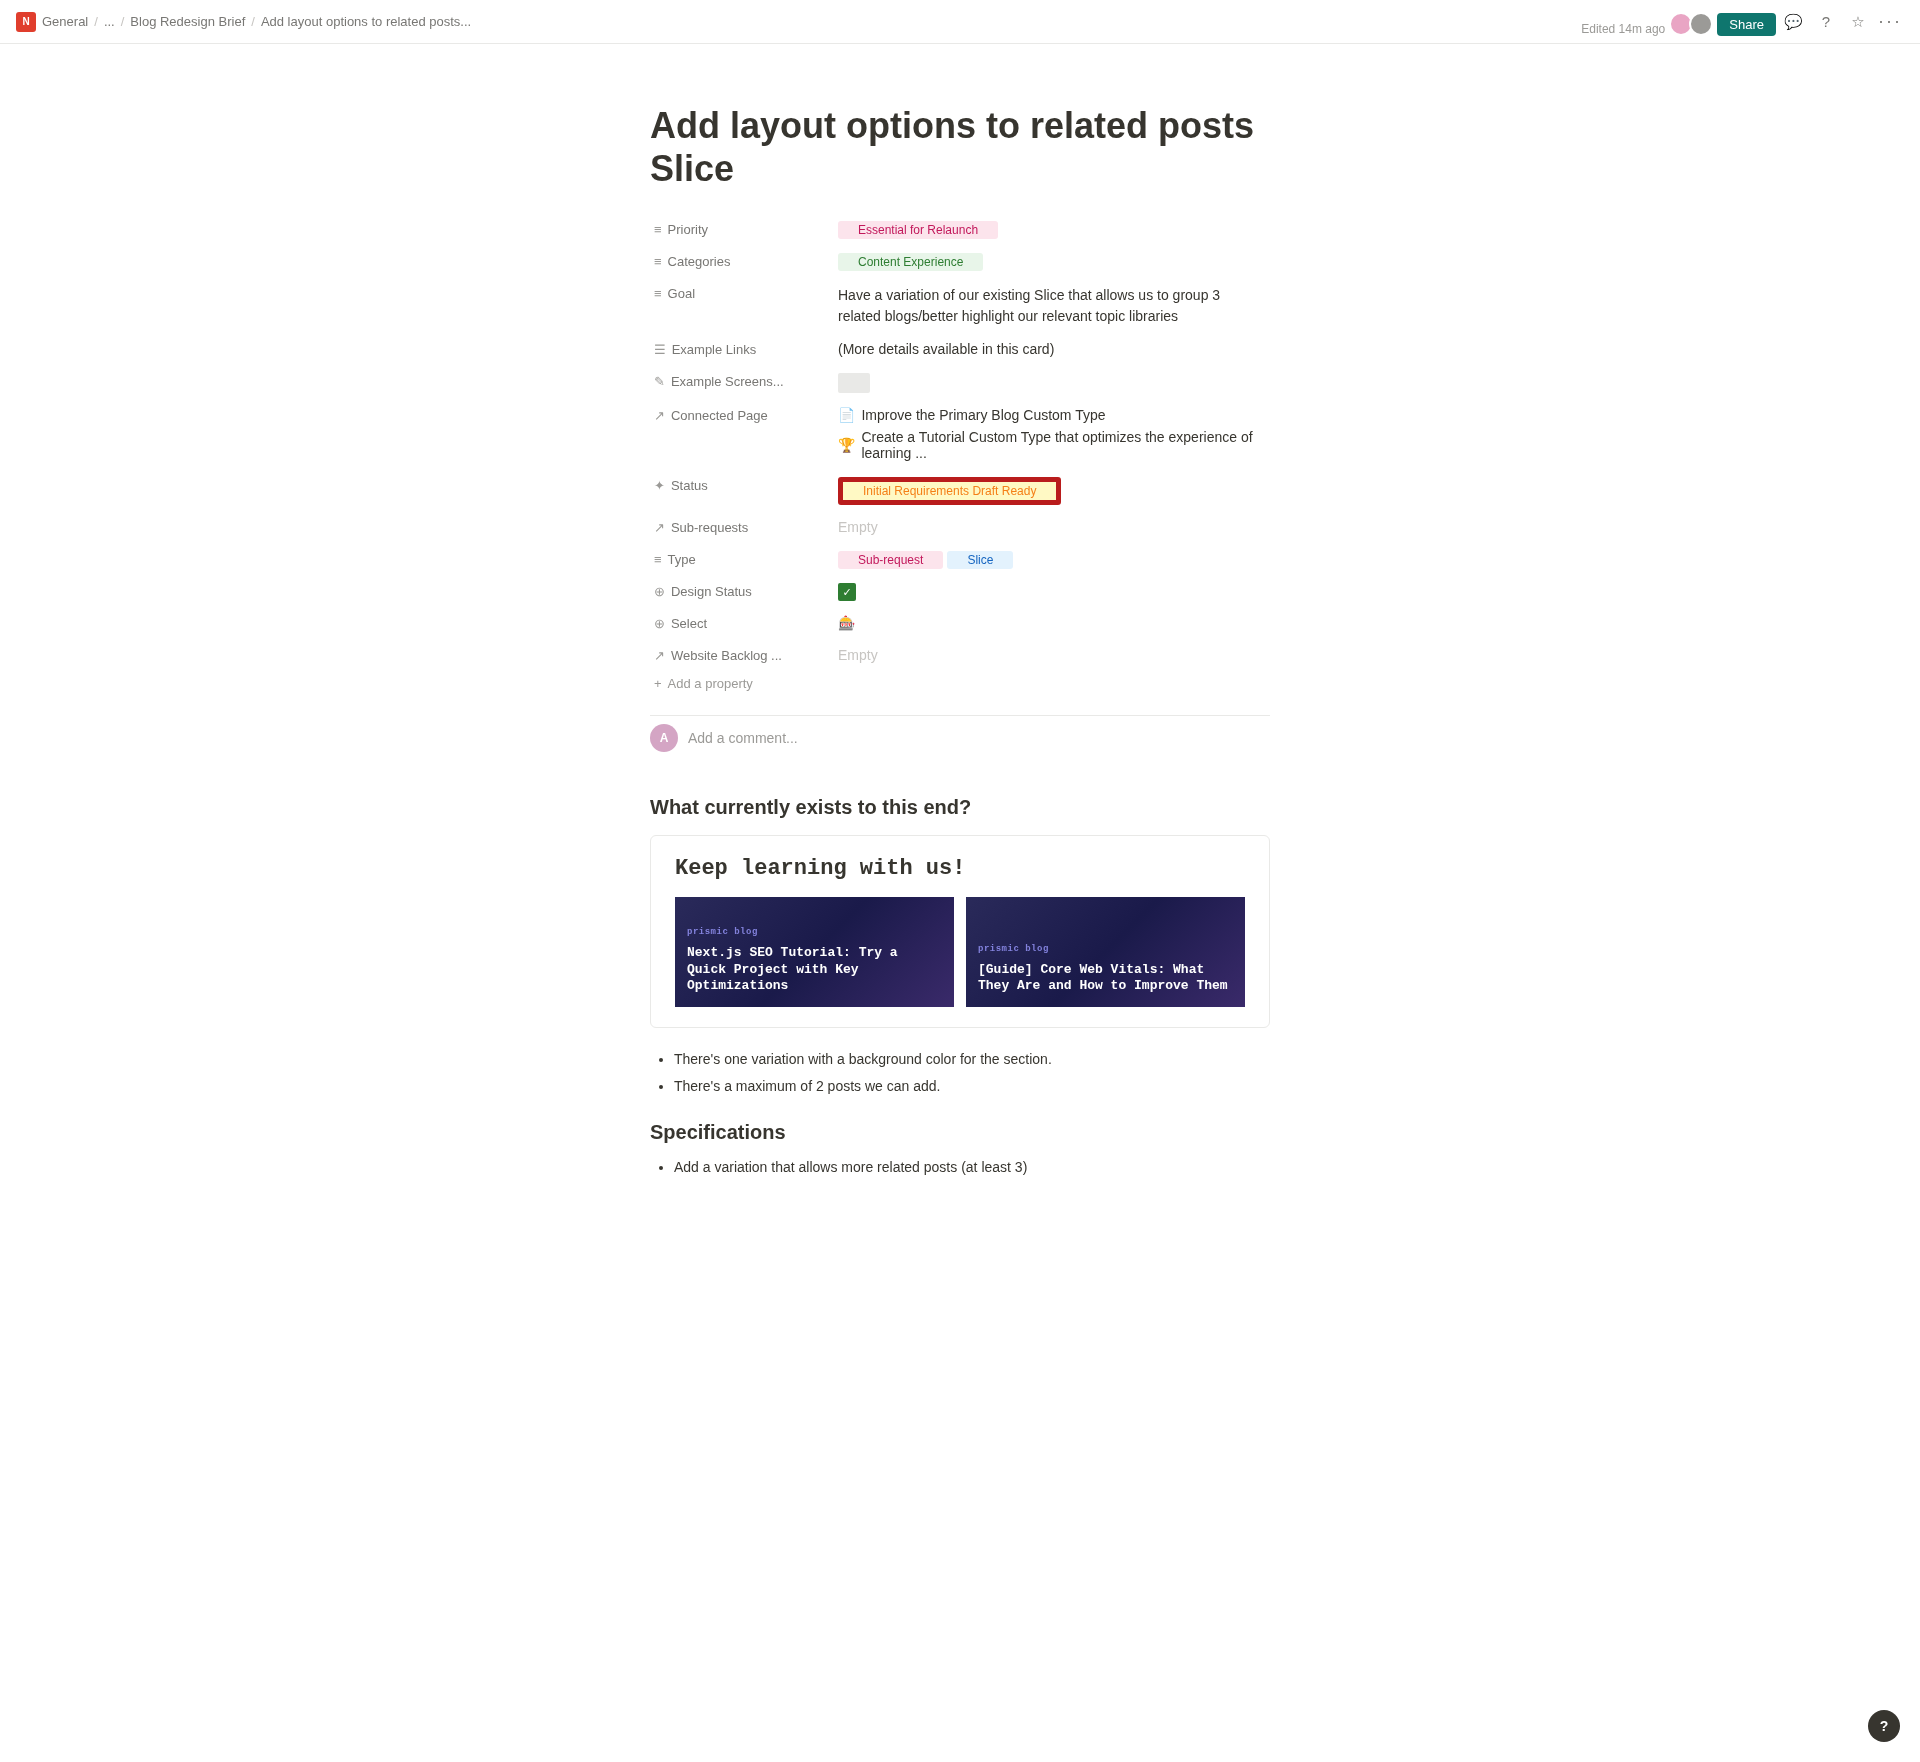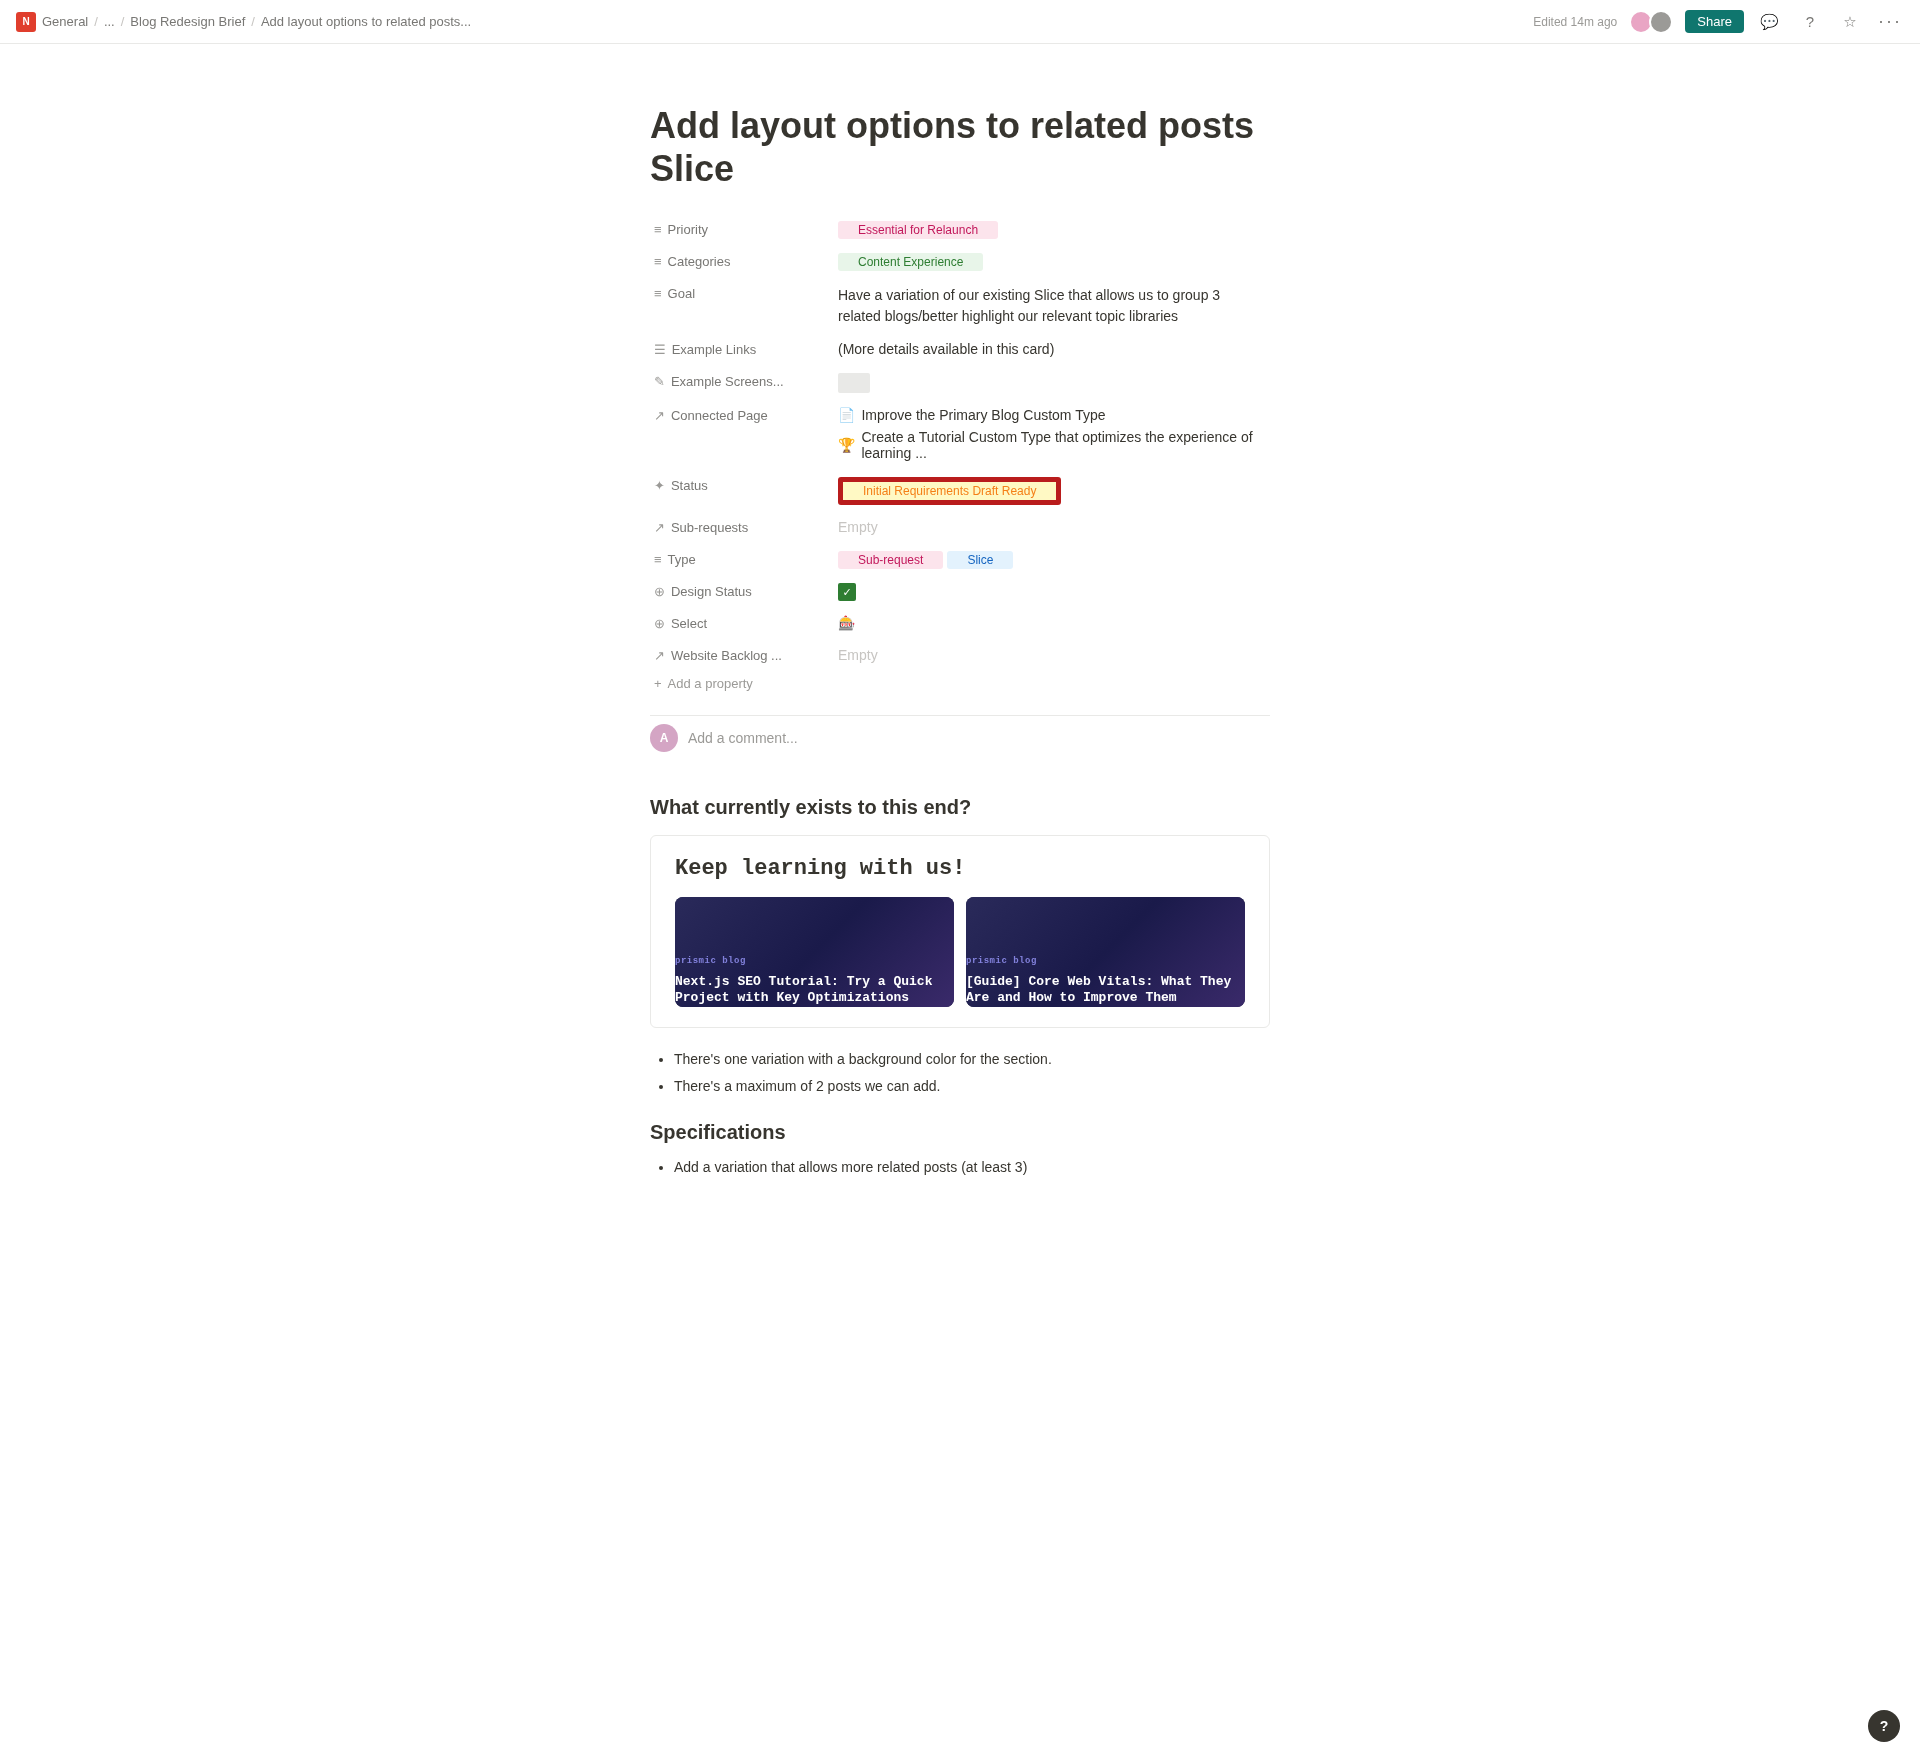--- a/index.html
+++ b/index.html
@@ -34,22 +34,22 @@
     .topbar-left .breadcrumb-sep { color: #c7c5c2; }
     .topbar-left .logo {
       width: 20px; height: 20px;
       background: #e03e2d;
       border-radius: 3px;
       display: flex; align-items: center; justify-content: center;
       color: white; font-size: 10px; font-weight: bold;
     }
     .topbar-right {
       display: flex;
-      align-items: center;
-      gap: 12px;
+      align-items: flex-end;
+      gap: 4px;
     }
     .topbar-right .edited-text {
       font-size: 12px;
       color: #9b9a97;
     }
     .avatar-group {
       display: flex;
       align-items: center;
     }
     .avatar {
@@ -239,27 +239,28 @@
       margin-bottom: 16px;
       color: #37352f;
     }
     .cards-row {
       display: flex;
       gap: 12px;
       margin-bottom: 0;
     }
     .blog-card {
       flex: 1;
-      border-radius: 8px;
+      border-radius: 0;
       overflow: hidden;
       background: #1e1e3a;
       min-height: 110px;
       display: flex;
       flex-direction: column;
       justify-content: flex-end;
+      padding: 12px;
       position: relative;
     }
     .blog-card::before {
       content: '';
       position: absolute;
       top: 0; left: 0; right: 0; bottom: 0;
       background: linear-gradient(135deg, #2a2a5a 0%, #1a1a4a 50%, #3a2a6a 100%);
       z-index: 0;
     }
     .blog-card-content {

